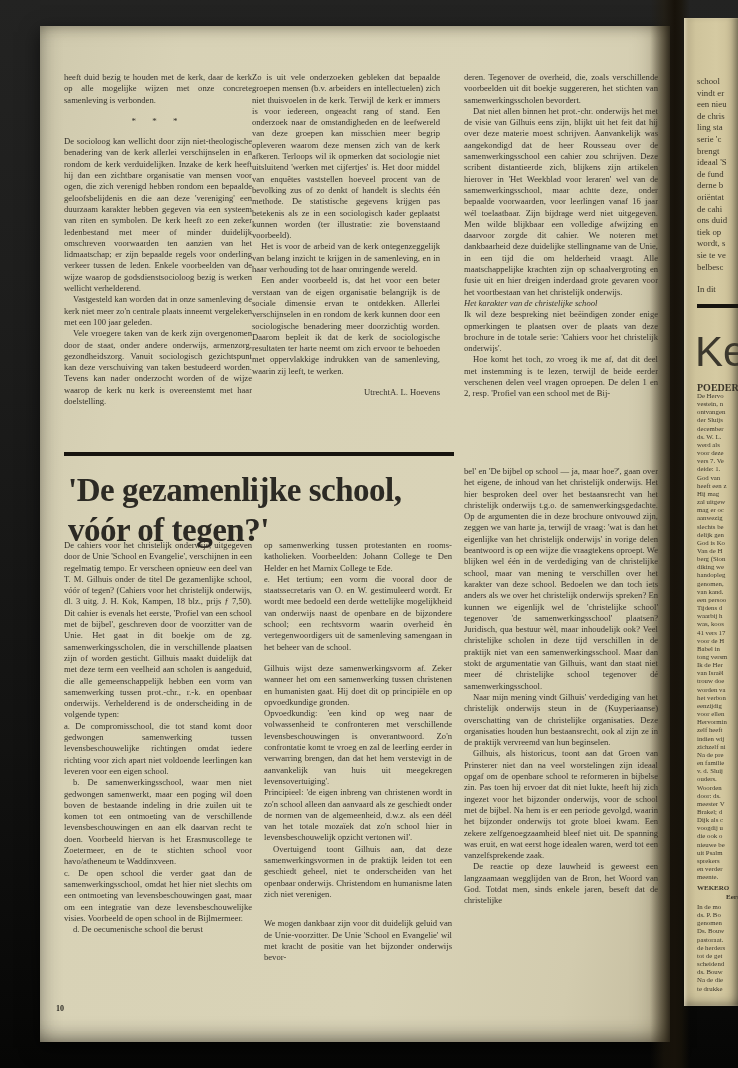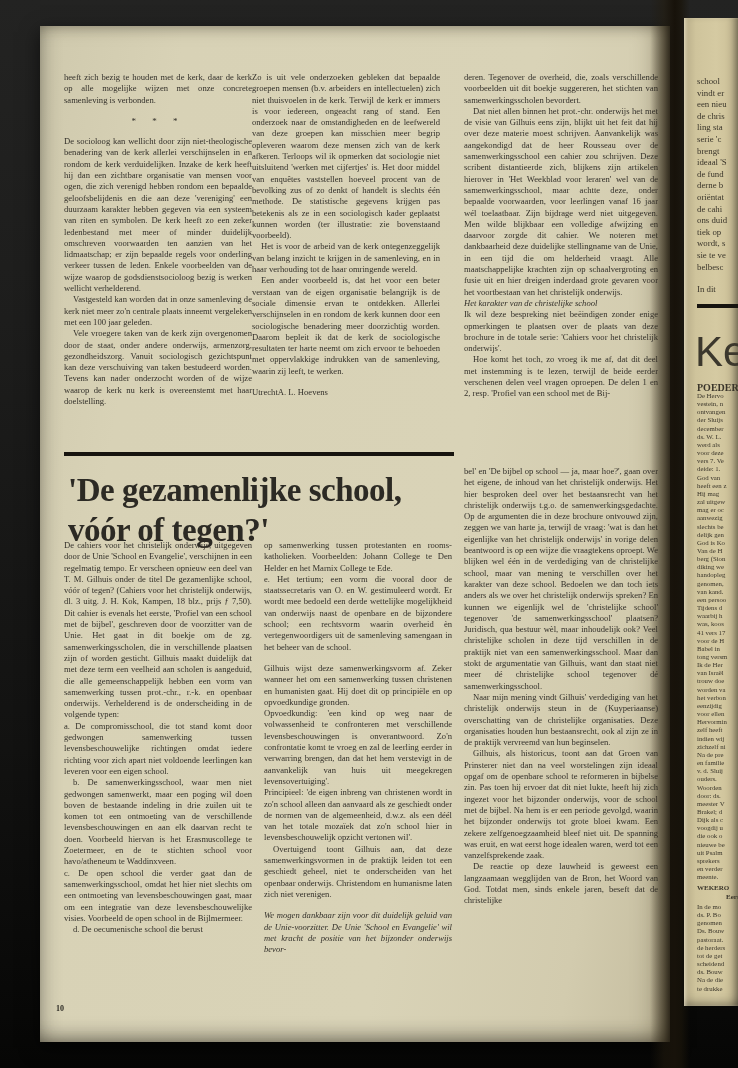--- a/index.html
+++ b/index.html
@@ -26,21 +26,21 @@
   }
   .gutter{
     position:absolute;left:650px;top:0;width:40px;height:1068px;pointer-events:none;
     background:linear-gradient(90deg,rgba(40,32,16,0) 0%,rgba(34,27,14,.55) 35%,#17120a 62%,rgba(25,20,10,.75) 78%,rgba(30,24,12,0) 100%);
   }
   .col{position:absolute;overflow:hidden;color:#33302a;text-align:justify;}
   .body-txt{font-size:8.6px;line-height:11.3px;}
   .col p{margin:0;}
   .col p.ind{text-indent:9px;}
   .stars{text-align:center;letter-spacing:7px;margin:10px 0 9px 0;font-size:9px;}
-  .signoff{display:flex;justify-content:flex-start;margin-top:10px;font-size:8.6px;}
+  .signoff{display:flex;justify-content:flex-end;margin-top:10px;font-size:8.6px;}
   .rule{position:absolute;background:#17140f;}
   .headline{
     position:absolute;left:24px;top:440px;width:402px;
     font-size:33px;line-height:40px;color:#2c2a24;letter-spacing:-.5px;text-align:left;
   }
   .subhead{font-style:italic;margin:6px 0 2px 0;}
   .pagenum{position:absolute;left:16px;top:978px;font-size:8px;font-weight:bold;color:#2c2a24;}
   
   .rp{position:absolute;color:#3a352a;white-space:pre-line;text-align:left;}
   .rp-top{left:13px;top:58px;font-size:8.8px;line-height:11.6px;width:44px;}
@@ -52,21 +52,21 @@
   .rp-s2t{left:13px;top:866px;font-size:7px;font-weight:bold;white-space:nowrap;}
   .rp-s2s{left:13px;top:875px;font-size:7px;font-weight:bold;white-space:nowrap;padding-left:29px;}
   .rp-s2{left:13px;top:885px;font-size:6.8px;line-height:8.15px;width:46px;}
 </style>
 </head>
 <body>
 
 <div class="page-left">
 
   <div class="col body-txt" style="left:24px;top:46px;width:188px;height:384px;">
-    <p>heeft zich bezig te houden met de kerk, daar de kerk op alle mogelijke wijzen met onze concrete samenleving is verbonden.</p>
+    <p>heeft duid bezig te houden met de kerk, daar de kerk op alle mogelijke wijzen met onze concrete samenleving is verbonden.</p>
     <div class="stars">* * *</div>
     <p>De socioloog kan wellicht door zijn niet-theologische benadering van de kerk allerlei verschijnselen in en rondom de kerk verduidelijken. Inzake de kerk heeft hij dan een zichtbare organisatie van mensen voor ogen, die zich verenigd hebben rondom een bepaalde geloofsbelijdenis en die aan deze 'vereniging' een duurzaam karakter hebben gegeven via een systeem van riten en symbolen. De kerk heeft zo een zeker ledenbestand met meer of minder duidelijk omschreven voorwaarden ten aanzien van het lidmaatschap; er zijn bepaalde regels voor onderling verkeer tussen de leden. Enkele voorbeelden van de wijze waarop de godsdienstsocioloog bezig is werken wellicht verhelderend.</p>
     <p class="ind">Vastgesteld kan worden dat in onze samenleving de kerk niet meer zo'n centrale plaats inneemt vergeleken met een 100 jaar geleden.</p>
     <p class="ind">Vele vroegere taken van de kerk zijn overgenomen door de staat, onder andere onderwijs, armenzorg, gezondheidszorg. Vanuit sociologisch gezichtspunt kan deze verschuiving van taken bestudeerd worden. Tevens kan nader onderzocht worden of de wijze waarop de kerk nu kerk is overeenstemt met haar doelstelling.</p>
   </div>
 
   <div class="col body-txt" style="left:212px;top:46px;width:188px;height:384px;">
     <p>Zo is uit vele onderzoeken gebleken dat bepaalde groepen mensen (b.v. arbeiders en intellectuelen) zich niet thuisvoelen in de kerk. Terwijl de kerk er immers is voor iedereen, ongeacht rang of stand. Een onderzoek naar de omstandigheden en de leefwereld van deze groepen kan misschien meer begrip opleveren waarom deze mensen zich van de kerk afkeren. Terloops wil ik opmerken dat sociologie niet uitsluitend 'werken met cijfertjes' is. Het door middel van enquêtes vaststellen hoeveel procent van de bevolking zus of zo denkt of handelt is slechts één methode. De statistische gegevens krijgen pas betekenis als ze in een sociologisch kader geplaatst kunnen worden (ter illustratie: zie bovenstaand voorbeeld).</p>
     <p class="ind">Het is voor de arbeid van de kerk ontegenzeggelijk van belang inzicht te krijgen in de samenleving, en in haar verhouding tot de haar omringende wereld.</p>
     <p class="ind">Een ander voorbeeld is, dat het voor een beter verstaan van de eigen organisatie belangrijk is de sociale dimensie ervan te ontdekken. Allerlei verschijnselen in en rondom de kerk kunnen door een sociologische benadering meer doorzichtig worden. Daarom bepleit ik dat de kerk de sociologische resultaten ter harte neemt om zich ervoor te behoeden met oppervlakkige indrukken van de samenleving, waarin zij leeft, te werken.</p>
@@ -88,21 +88,21 @@
     <p class="ind">d. De oecumenische school die berust</p>
   </div>
 
   <div class="col body-txt" style="left:224px;top:514px;width:188px;height:456px;">
     <p>op samenwerking tussen protestanten en rooms-katholieken. Voorbeelden: Johann College te Den Helder en het Marnix College te Ede.</p>
     <p>e. Het tertium; een vorm die vooral door de staatssecretaris van O. en W. gestimuleerd wordt. Er wordt mee bedoeld een derde wettelijke mogelijkheid van onderwijs naast de openbare en de bijzondere school; een rechtsvorm waarin overheid èn vertegenwoordigers uit de samenleving samengaan in het beheer van de school.</p>
     <p style="margin-top:10px;">Gilhuis wijst deze samenwerkingsvorm af. Zeker wanneer het om een samenwerking tussen christenen en humanisten gaat. Hij doet dit op principiële en op opvoedkundige gronden.</p>
     <p>Opvoedkundig: 'een kind op weg naar de volwassenheid te confronteren met verschillende levensbeschouwingen is onverantwoord. Zo'n confrontatie komt te vroeg en zal de leerling eerder in verwarring brengen, dan dat het hem verstevigt in de aanvankelijk van huis uit meegekregen levensovertuiging'.</p>
     <p>Principieel: 'de eigen inbreng van christenen wordt in zo'n school alleen dan aanvaard als ze geschiedt onder de normen van de algemeenheid, d.w.z. als een déél van het totale mozaïek dat zo'n school hier in levensbeschouwelijk opzicht vertonen wil'.</p>
     <p class="ind">Overtuigend toont Gilhuis aan, dat deze samenwerkingsvormen in de praktijk leiden tot een geschiedt geheel, niet te onderscheiden van het openbaar onderwijs. Christendom en humanisme laten zich niet verenigen.</p>
-    <p style="margin-top:10px;font-style:italic;">We mogen dankbaar zijn voor dit duidelijk geluid van de Unie-voorzitter. De Unie 'School en Evangelie' wil met kracht de positie van het bijzonder onderwijs bevor-</p>
+    <p style="margin-top:18px;">We mogen dankbaar zijn voor dit duidelijk geluid van de Unie-voorzitter. De Unie 'School en Evangelie' wil met kracht de positie van het bijzonder onderwijs bevor-</p>
   </div>
 
   <div class="col body-txt" style="left:424px;top:46px;width:194px;height:380px;">
     <p>deren. Tegenover de overheid, die, zoals verschillende voorbeelden uit dit boekje suggereren, het stichten van samenwerkingsscholen bevordert.</p>
     <p class="ind">Dat niet allen binnen het prot.-chr. onderwijs het met de visie van Gilhuis eens zijn, blijkt uit het feit dat hij over deze materie moest schrijven. Aanvankelijk was aangekondigd dat de heer Rousseau over de samenwerkingsschool een cahier zou schrijven. Deze scribent distantieerde zich, blijkens zijn artikelen hierover in 'Het Weekblad voor leraren' wel van de samenwerkingsschool, maar achtte deze, onder bepaalde voorwaarden, voor leerlingen vanaf 16 jaar wél toelaatbaar. Zijn bijdrage werd niet uitgegeven. Men wilde blijkbaar een volledige afwijzing en daarvoor zorgde dit cahier. We noteren met dankbaarheid deze duidelijke stellingname van de Unie, in een tijd die om helderheid vraagt. Alle maatschappelijke krachten zijn op schaalvergroting en fusie uit en hier dreigen inderdaad grote gevaren voor het voortbestaan van het christelijk onderwijs.</p>
     <p class="subhead">Het karakter van de christelijke school</p>
     <p>Ik wil deze bespreking niet beëindigen zonder enige opmerkingen te plaatsen over de plaats van deze brochure in de totale serie: 'Cahiers voor het christelijk onderwijs'.</p>
     <p class="ind">Hoe komt het toch, zo vroeg ik me af, dat dit deel met instemming is te lezen, terwijl de beide eerder verschenen delen veel vragen oproepen. De delen 1 en 2, resp. 'Profiel van een school met de Bij-</p>
   </div>
 

